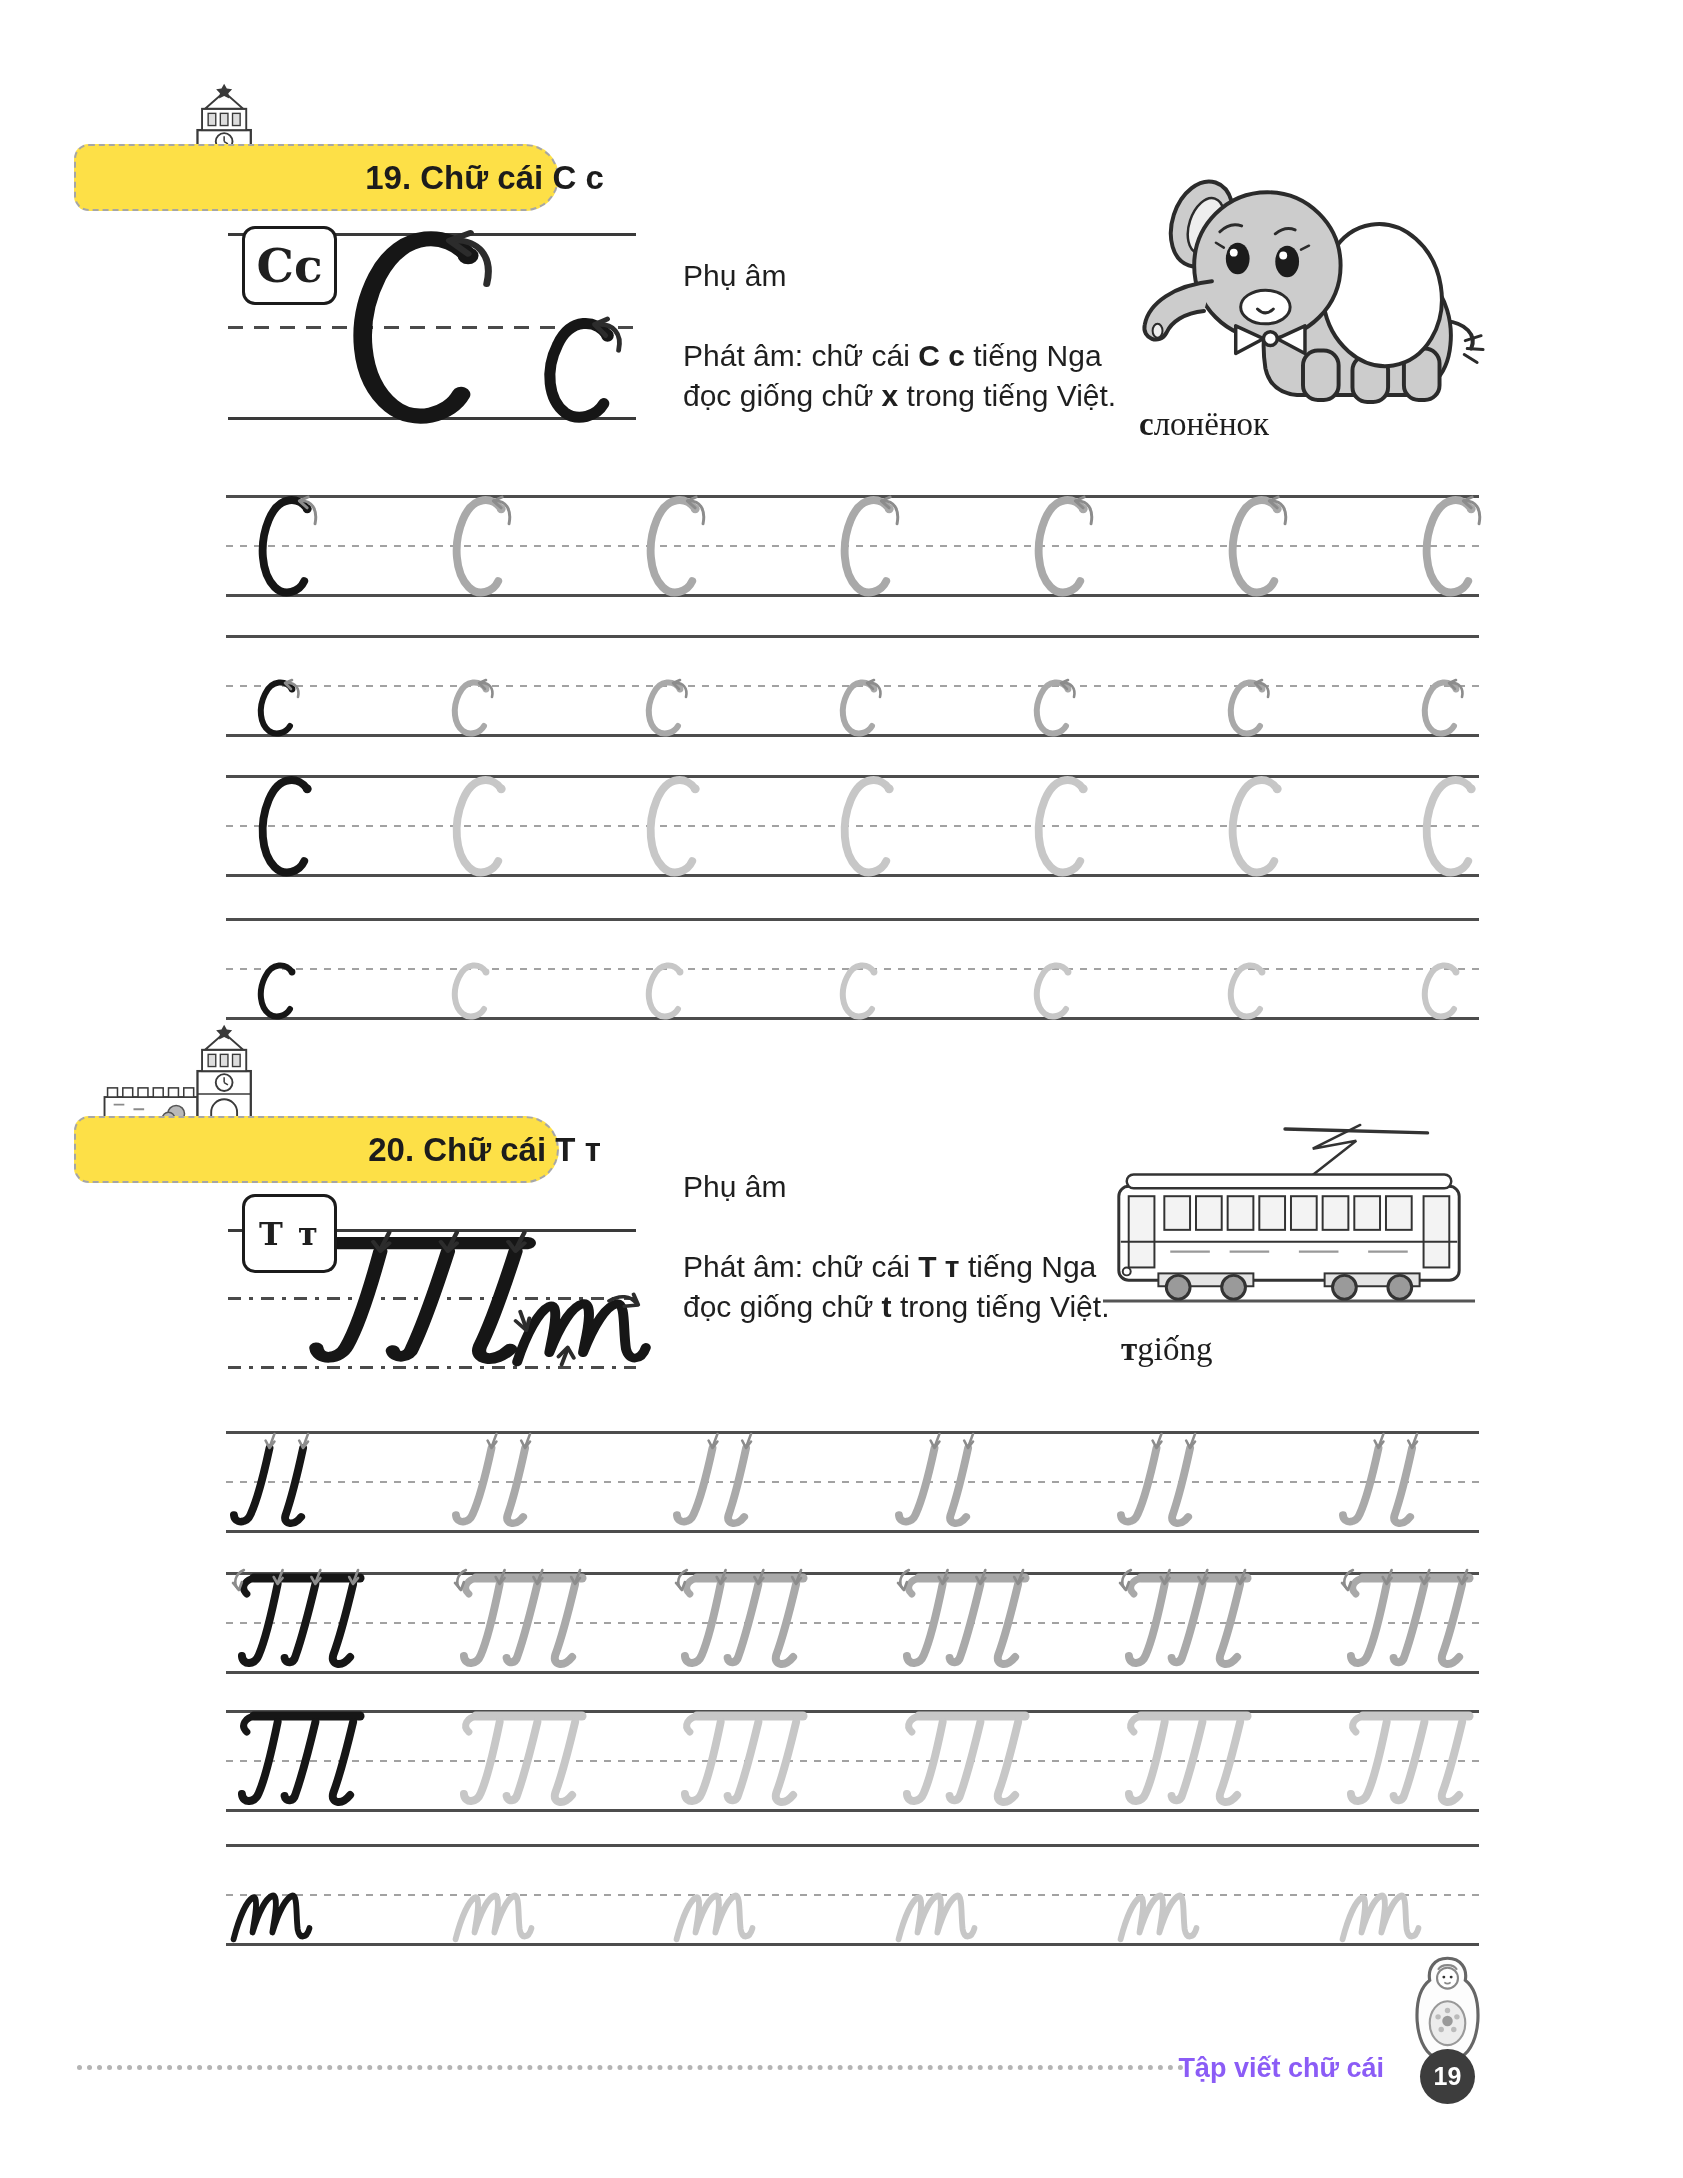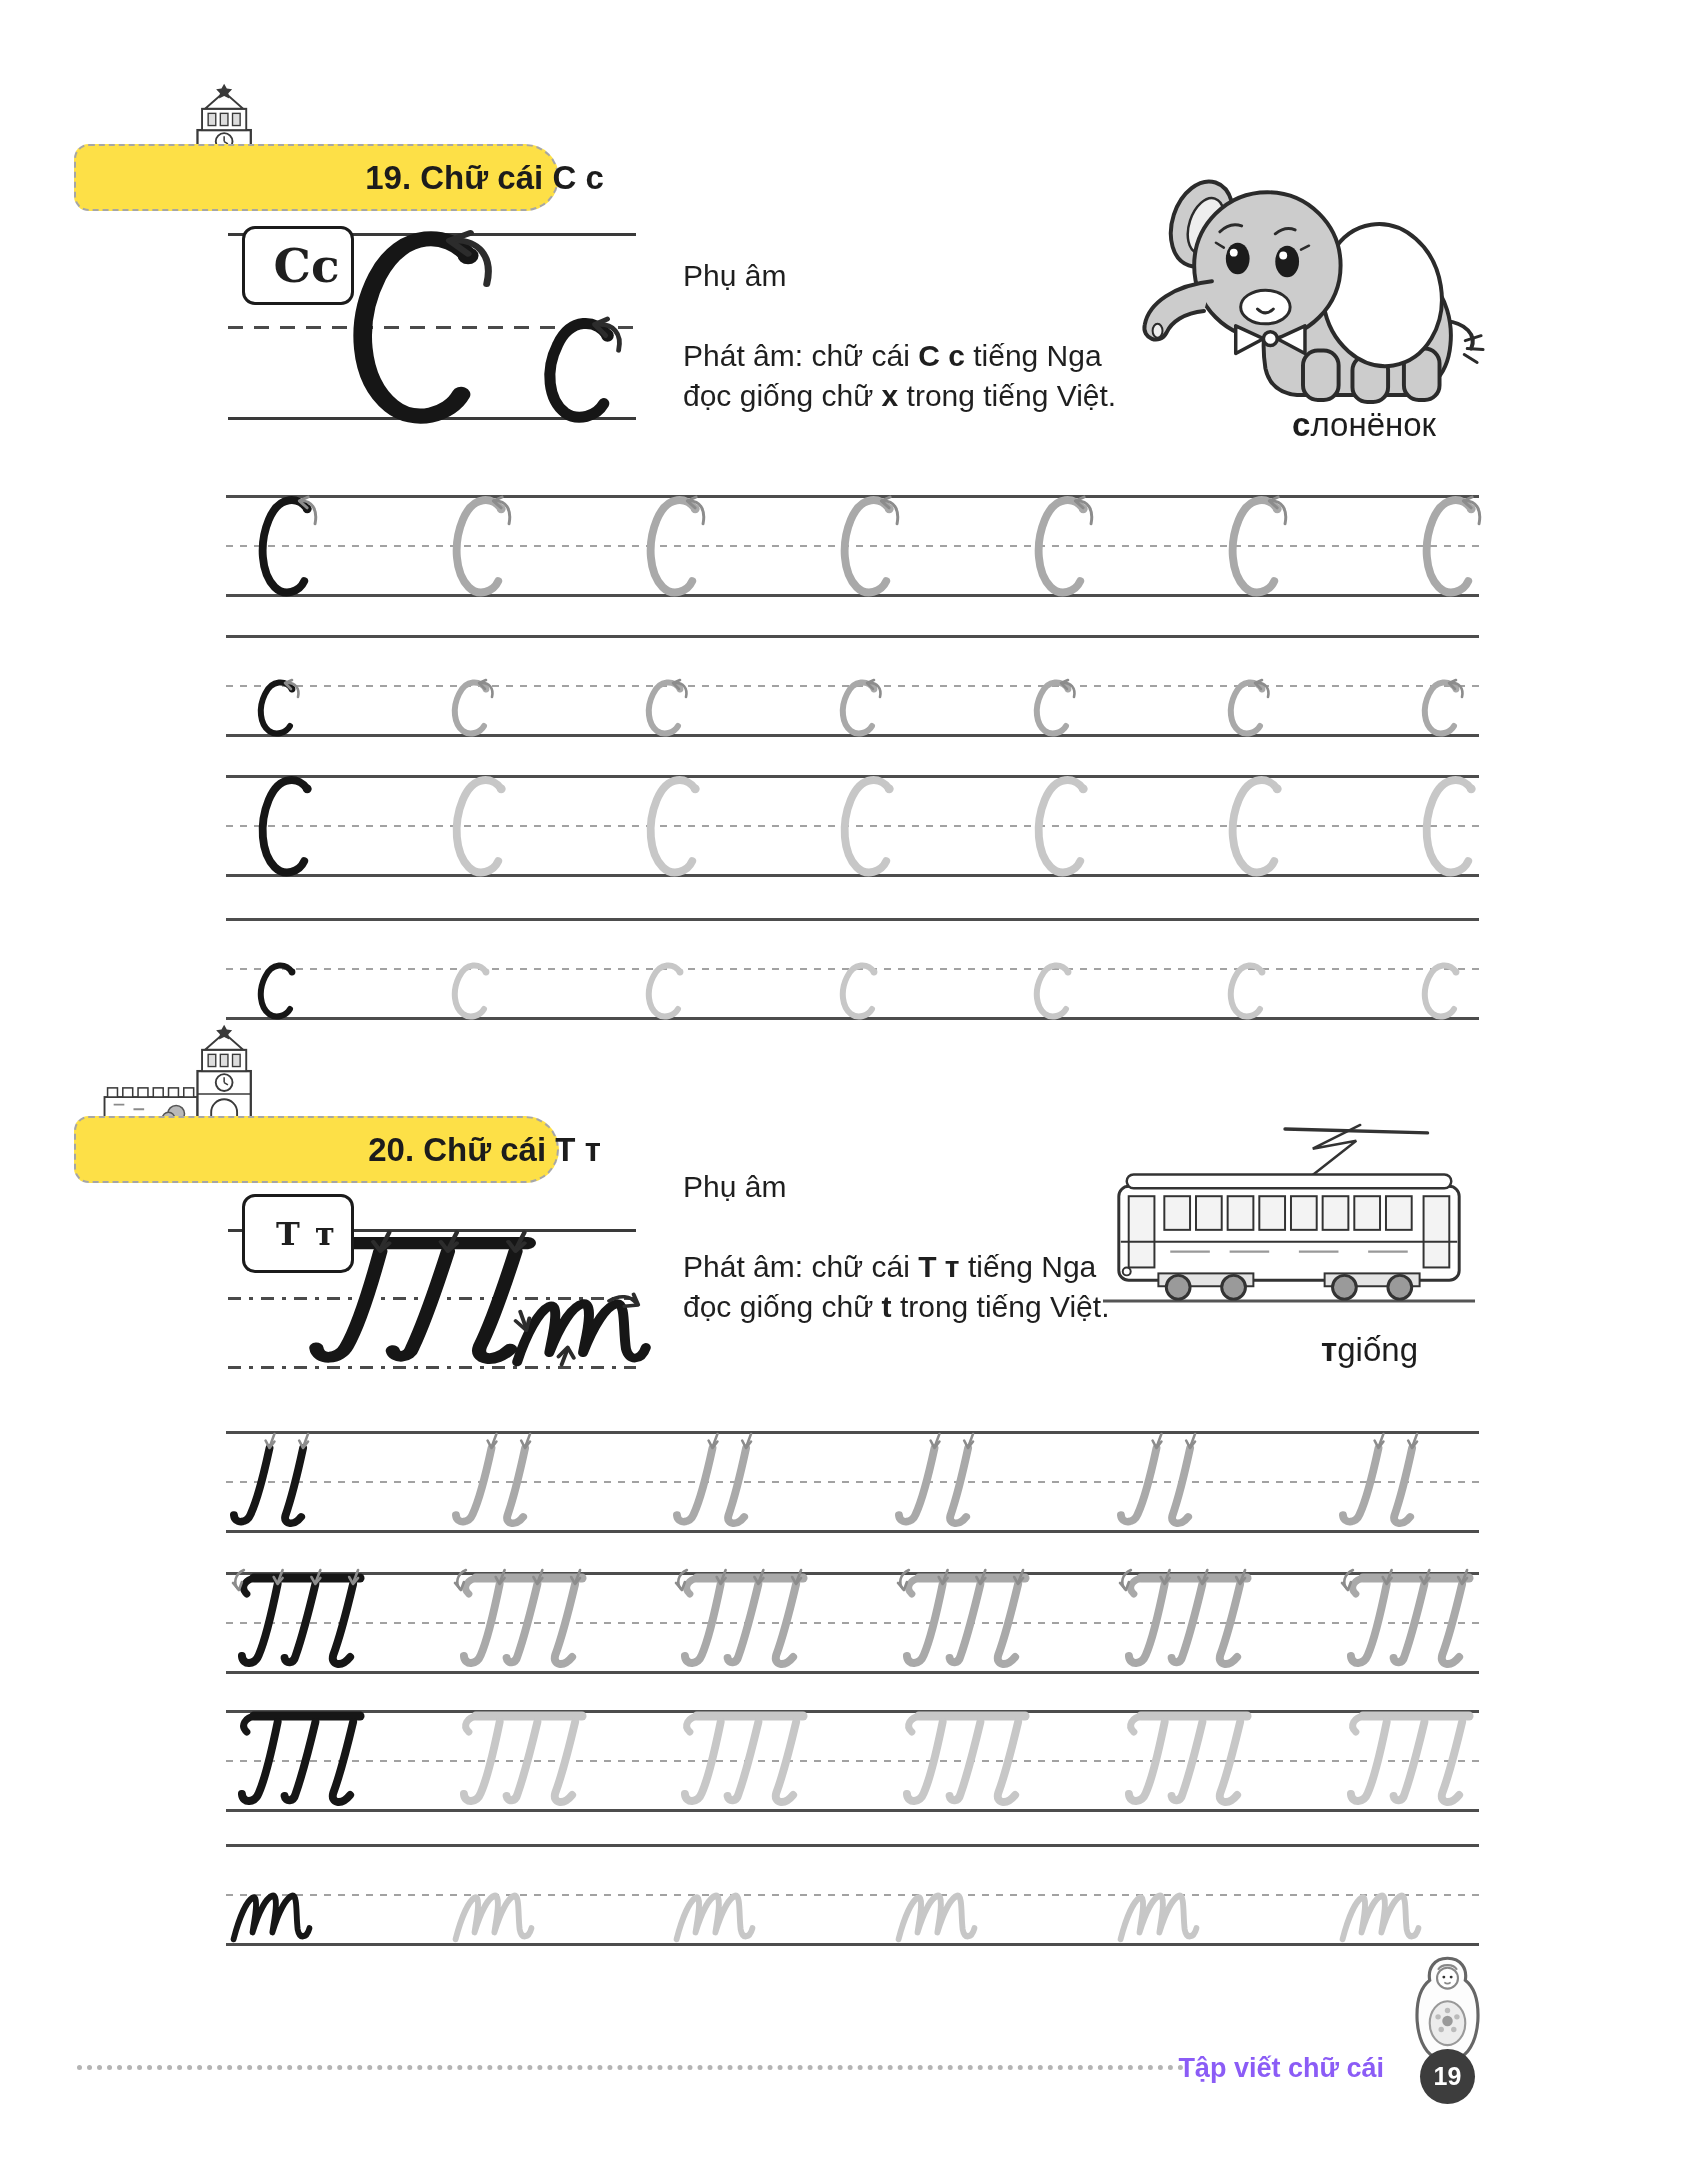--- a/index.html
+++ b/index.html
@@ -13,28 +13,28 @@
         align-items:center;justify-content:center;font-weight:bold;font-size:33px;color:#1c1c1c;}
   .kremlin{position:absolute;left:103px;width:160px;height:139px;}
   
   .rule-solid{position:absolute;height:3px;background:#3a3a3a;}
   .rule-dash{position:absolute;height:3px;
       background:repeating-linear-gradient(90deg,#4a4a4a 0 15px,transparent 15px 26px);}
   .rule-dashdot{position:absolute;height:3px;
       background:repeating-linear-gradient(90deg,#4a4a4a 0 13px,transparent 13px 21px,#4a4a4a 21px 25px,transparent 25px 33px);}
   .letterbox{position:absolute;left:242px;width:89px;height:73px;background:#fff;
       border:3.5px solid #1b1b1b;border-radius:13px;display:flex;align-items:center;justify-content:center;
-      font-family:"DejaVu Serif","Liberation Serif",serif;font-weight:bold;z-index:3;padding-left:17px;}
+      font-family:"DejaVu Serif","Liberation Serif",serif;font-weight:bold;z-index:3;}
   .lb19{font-size:47px;} .lb20{font-size:32px;letter-spacing:2px;}
   
   .soundtype{position:absolute;left:683px;font-size:30px;}
   .pron{position:absolute;left:683px;width:495px;font-size:30px;line-height:40px;margin-top:27px;}
   .pron b{font-weight:bold;}
-  .cap{position:absolute;font-family:Liberation Sans, sans-serif;font-size:33px;
-       color:#1d1d1d;text-align:right;}
+  .cap{position:absolute;font-family:Liberation Serif, serif;font-size:33px;
+       color:#1d1d1d;text-align:left;}
   .cap b{font-weight:bold;}
   
   .prow{position:absolute;left:226px;width:1253px;height:102px;}
   .prow .l-top,.prow .l-bot{position:absolute;left:0;width:100%;height:2.6px;background:#4d4d4d;}
   .prow .l-top{top:0;} .prow .l-bot{top:99px;}
   .prow .l-mid{position:absolute;left:0;top:50px;width:100%;height:2px;
       background:repeating-linear-gradient(90deg,#a2a2a2 0 7px,transparent 7px 14px);}
   .glyph{position:absolute;overflow:visible;}
   .u-ink-dark{color:#161616;} .u-ink-guide{color:#a9a9a9;} .u-ink-plain{color:#c7c7c7;}
   .u-arr{color:#8c8c8c;} .u-arr-dark{color:#2c2c2c;}

